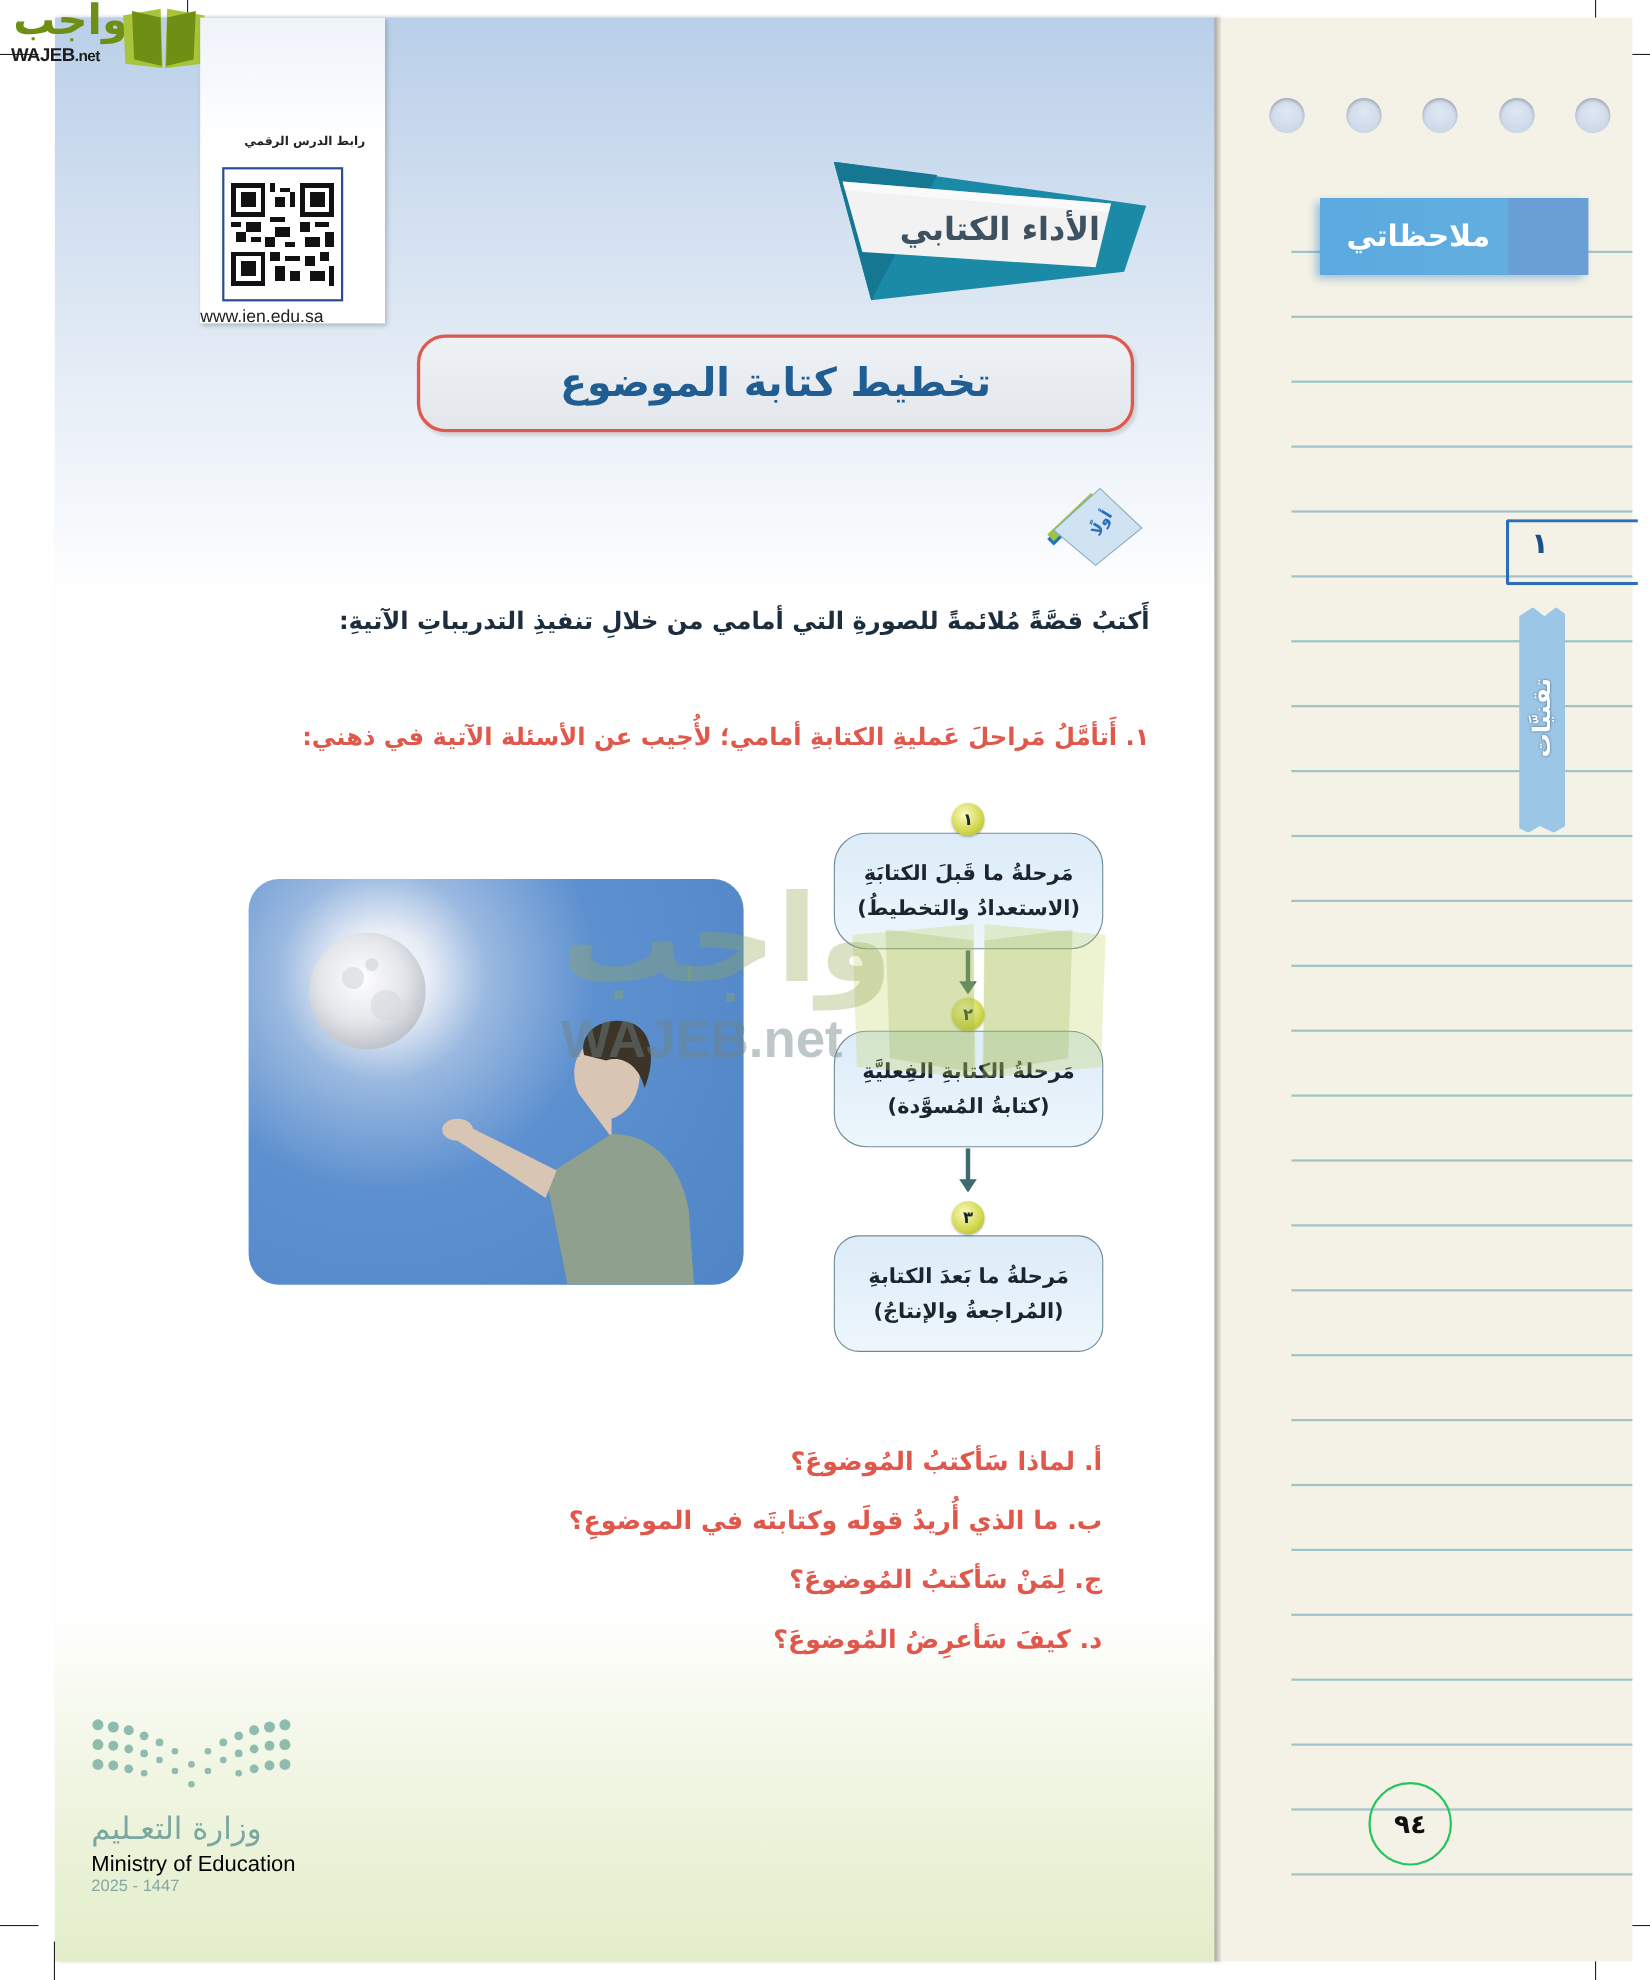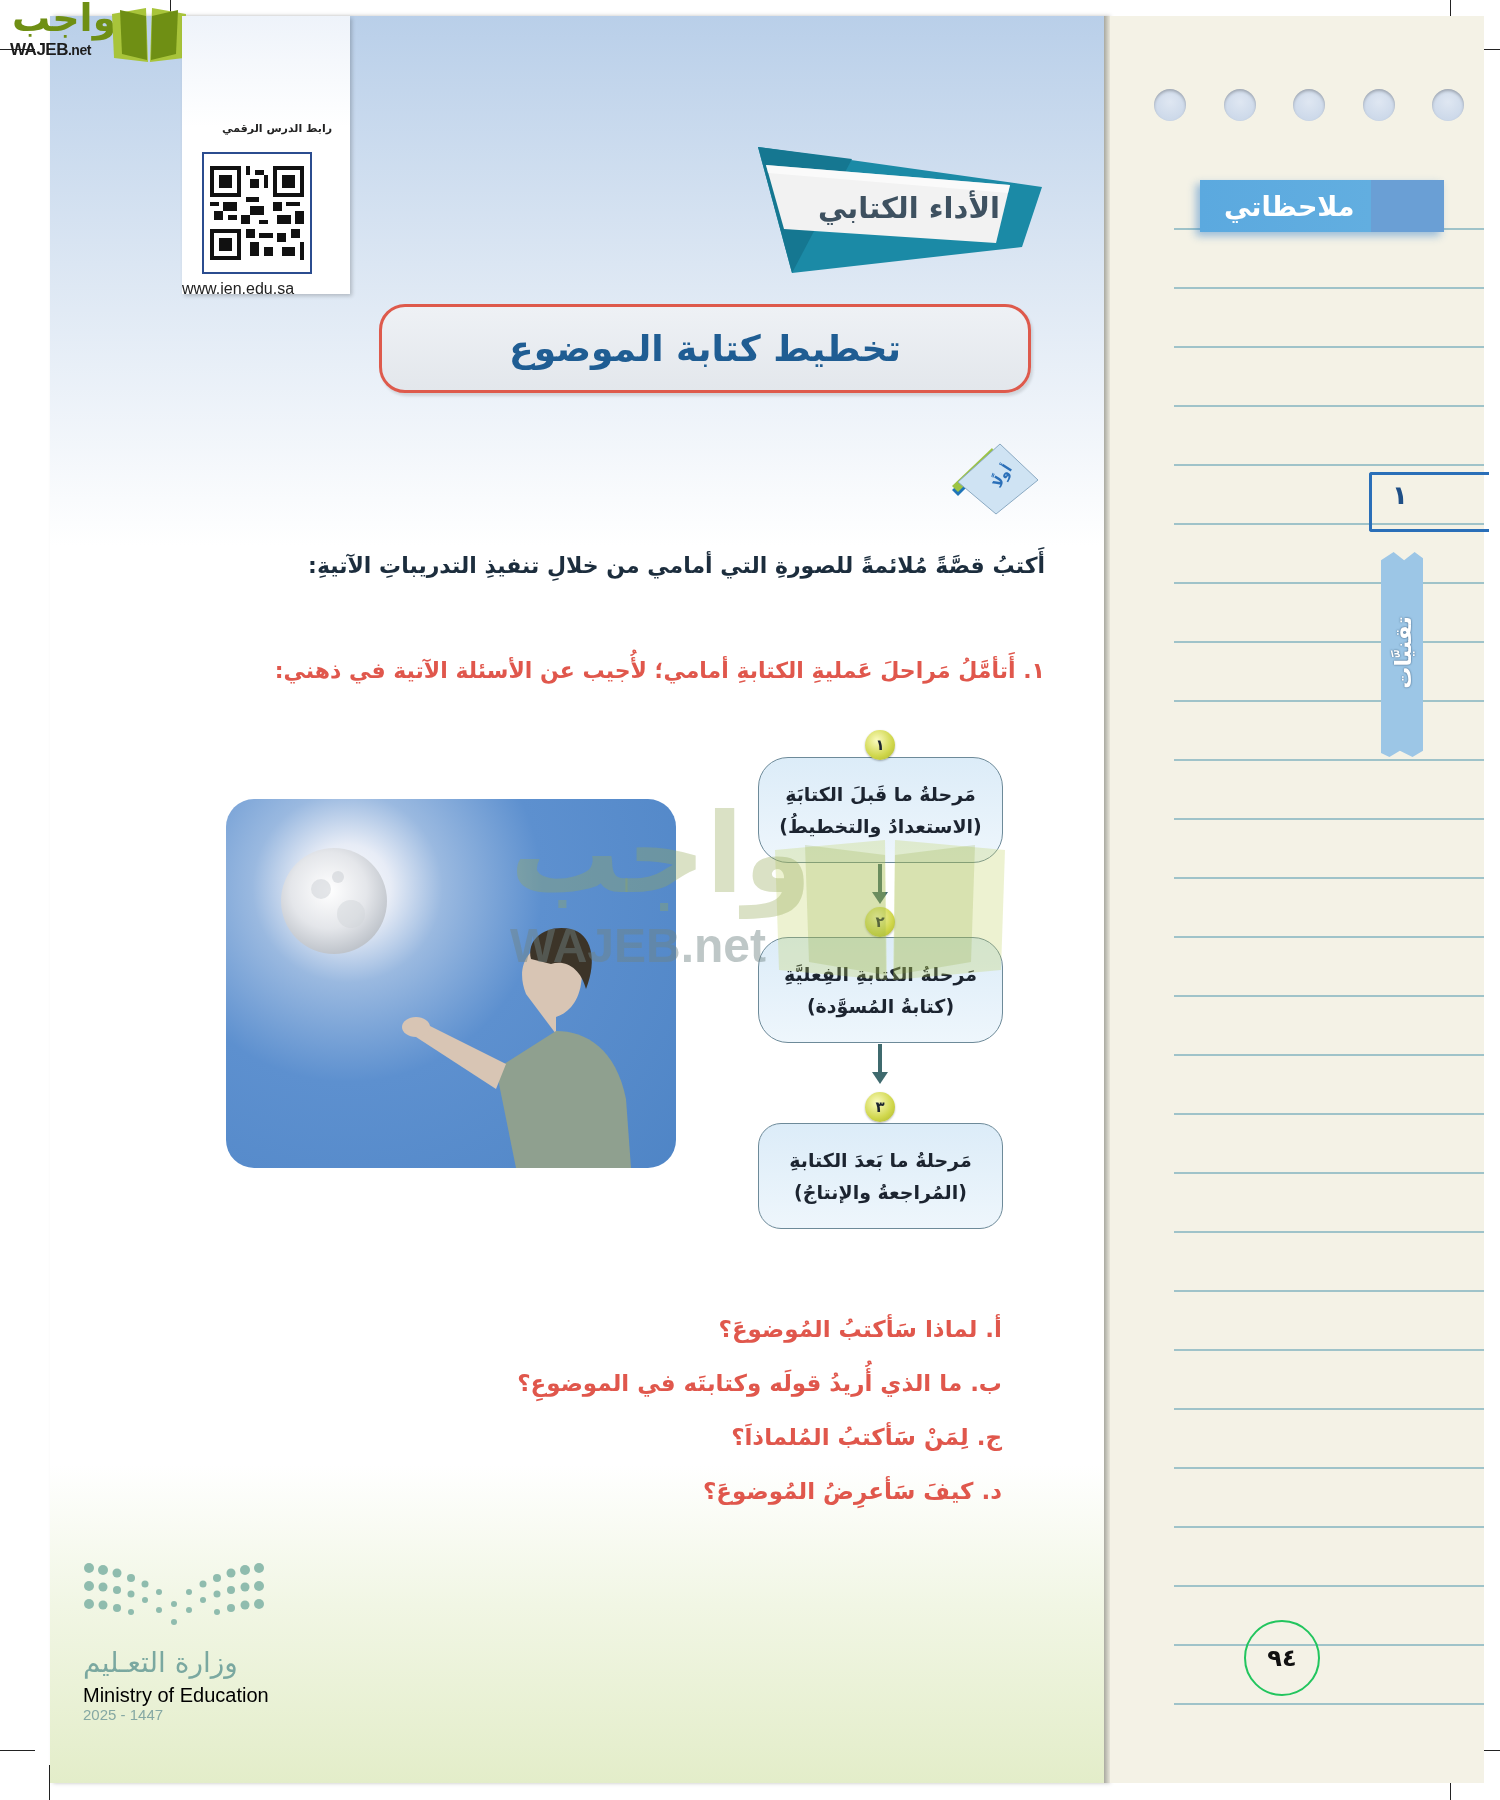--- a/index.html
+++ b/index.html
@@ -101,21 +101,21 @@
   
   .ministry { position: absolute; left: 83px; top: 1560px; width: 200px; height: 170px; }
   .ministry-ar { position: absolute; left: 0; top: 86px; width: 182px; font-size: 28px; color: #7aa8a0; direction: rtl; text-align: left; }
   .ministry-en { position: absolute; left: 0; top: 124px; font-family: "Liberation Sans", sans-serif; font-size: 20px; color: #000000; }
   .ministry-year { position: absolute; left: 0; top: 146px; font-family: "Liberation Sans", sans-serif; font-size: 15px; color: #85a8a3; }
 
   
   .hole { position: absolute; width: 32px; height: 32px; border-radius: 50%; background: radial-gradient(circle at 50% 40%, #dfe7f2, #c5d3e6); box-shadow: inset 0 2px 3px rgba(0,0,0,0.25); }
   .notes-line { position: absolute; left: 1174px; width: 310px; height: 2px; background: #9fc3c9; }
   .notes-tab {
-    position: absolute; left: 1200px; top: 180px; width: 244px; height: 52px;
+    position: absolute; left: 1200px; top: 180px; width: 244px; height: 70px;
     background: linear-gradient(90deg, #5ba9df 0%, #62aee0 70%, #6a9fd5 70%, #6a9fd5 100%);
     box-shadow: -4px 4px 8px rgba(40,120,200,0.45);
     display: flex; align-items: center; padding-left: 24px;
   }
   .notes-tab-text { font-size: 27px; font-weight: bold; color: #ffffff; direction: rtl; }
   .unit-box { position: absolute; left: 1369px; top: 472px; width: 120px; height: 60px; border: 3px solid #2a6fb8; border-right: none; border-radius: 3px 0 0 3px; }
   .unit-num { position: absolute; left: 1392px; top: 480px; font-size: 26px; font-weight: bold; color: #1f4f86; }
   .tape {
     position: absolute; left: 1381px; top: 552px; width: 42px; height: 205px;
     background: #9cc6e6;
@@ -271,21 +271,21 @@
     <path d="M230 10 L120 0 L118 140 L226 130 Z" fill="rgba(190,210,90,0.28)"></path>
     <path d="M30 5 L110 15 L111 135 L34 122 Z" fill="rgba(140,170,60,0.22)"></path>
     <path d="M200 5 L120 15 L119 135 L196 122 Z" fill="rgba(140,170,60,0.22)"></path>
   </svg>
   <span class="wm-ar">واجب</span>
   <span class="wm-en"><span>WAJEB</span><span>.net</span></span>
 </div>
 
 <div class="question" style="top:1290px;">أ. لماذا سَأكتبُ المُوضوعَ؟</div>
 <div class="question" style="top:1344px;">ب. ما الذي أُريدُ قولَه وكتابتَه في الموضوعِ؟</div>
-<div class="question" style="top:1398px;">ج. لِمَنْ سَأكتبُ المُلماذاَ؟</div>
+<div class="question" style="top:1398px;">ج. لِمَنْ سَأكتبُ المُوضوعَ؟</div>
 <div class="question" style="top:1452px;">د. كيفَ سَأعرِضُ المُوضوعَ؟</div>
 
 <div class="ministry">
   <svg width="182" height="80" viewBox="0 0 182 80">
     <g fill="#8fbcae">
       <circle cx="6" cy="8" r="5"></circle>
         <circle cx="20" cy="10" r="5"></circle>
         <circle cx="34" cy="13" r="4.5"></circle>
         <circle cx="48" cy="18" r="4"></circle>
         <circle cx="62" cy="24" r="3.5"></circle>

